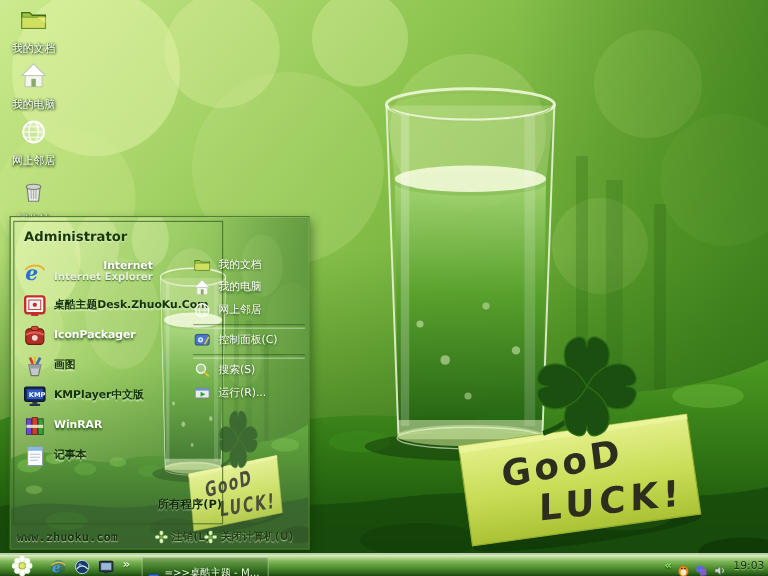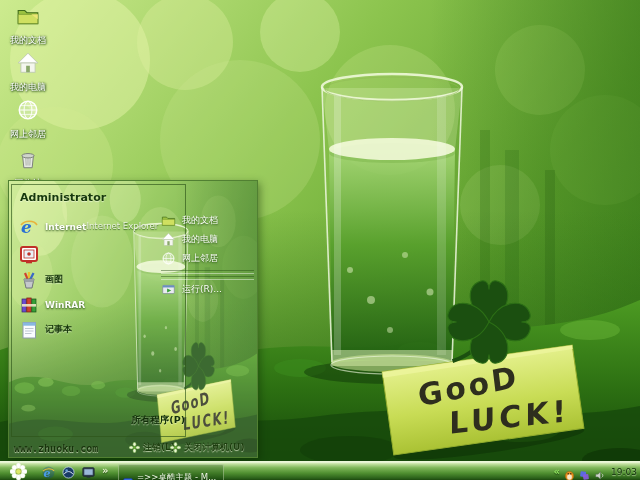--- a/index.html
+++ b/index.html
@@ -27,22 +27,22 @@
                     border:1px solid rgba(45,85,25,.65); }
   .sm-user { position:absolute; left:8px; top:6px; font-size:11px; font-weight:bold;
              color:#16380c; text-shadow:0 1px 1px rgba(240,250,220,.7); }
   .sm-left-items { position:absolute; left:7px; top:27px; right:4px; }
   .sm-item { display:flex; align-items:center; gap:6px; height:25px; cursor:pointer; }
   .sm-item.tall { height:30px; }
   .sm-ico { width:20px; height:20px; flex:0 0 20px; }
   .sm-label { font-size:9px; font-weight:bold; white-space:nowrap; }
   .sm-label.light { color:#fdfefa; text-shadow:0 1px 2px rgba(20,60,10,.85); }
   .sm-label.dark  { color:#14330a; text-shadow:0 1px 1px rgba(235,248,215,.6); }
-  .sm-2line { display:flex; flex-direction:row; line-height:1.15;align-items:flex-end; }
-  .sm-sub { font-size:8.5px; color:#e9f2dd; text-shadow:0 1px 1px rgba(20,60,10,.7); }
+  .sm-2line { display:flex; flex-direction:column; line-height:1.15;align-items:flex-end; }
+  .sm-sub { font-size:8.5px; color:#e9f2dd; text-shadow:0 1px 1px rgba(20,60,10,.7);font-weight:bold; }
   .sm-allprogs { position:absolute; left:0; right:0; bottom:9px; text-align:right;
                  font-size:9.5px; font-weight:bold; color:#112e08; cursor:pointer;
                  text-shadow:0 1px 1px rgba(235,248,215,.6); }
   .sm-right { position:absolute; left:152px; top:30px; width:95px; }
   .sm-ritem { position:relative; display:flex; align-items:center; gap:6px; height:19px; cursor:pointer; }
   .sm-rico { width:15px; height:15px; flex:0 0 15px; }
   .sm-rlabel { font-size:9px; color:#fdfefa; text-shadow:0 1px 2px rgba(20,60,10,.85); white-space:nowrap; }
   .sm-sep { height:6px; position:relative; }
   .sm-sep::after { content:""; position:absolute; left:0; right:2px; top:2px; height:2px;
                    border-top:1px solid rgba(35,75,18,.45);
@@ -381,32 +381,56 @@
         </div>
         <div class="sm-item">
           <span class="sm-ico">
             <svg viewBox="0 0 20 20">
                 <rect x="2" y="2" width="16" height="14" rx="2" fill="#ffffff" stroke="#c03028" stroke-width="2"></rect>
                 <rect x="5" y="5" width="10" height="8" fill="#e8f0f8" stroke="#c03028" stroke-width="0.8"></rect>
                 <circle cx="10" cy="9" r="1.8" fill="#c03028"></circle>
                 <rect x="7" y="16.5" width="6" height="1.8" fill="#c03028"></rect>
               </svg>
           </span>
+          <span class="sm-label dark">桌酷主题Desk.ZhuoKu.Com</span>
+        </div>
+        <div class="sm-item">
+          <span class="sm-ico">
+            <svg viewBox="0 0 20 20">
+                <rect x="2.5" y="4" width="15" height="13" rx="3" fill="#b03028" stroke="#701810"></rect>
+                <path d="M2.5,9 Q10,5 17.5,9" stroke="#e06050" stroke-width="2" fill="none"></path>
+                <circle cx="10" cy="11.5" r="2.4" fill="#f4d8d0"></circle>
+                <rect x="7" y="2" width="6" height="3.4" rx="1.4" fill="#d04838" stroke="#701810" stroke-width="0.7"></rect>
+              </svg>
+          </span>
+          <span class="sm-label light">IconPackager</span>
         </div>
         <div class="sm-item">
           <span class="sm-ico">
             <svg viewBox="0 0 20 20">
                 <line x1="6" y1="3" x2="9" y2="10" stroke="#d04030" stroke-width="2.2"></line>
                 <line x1="10" y1="2" x2="10" y2="9" stroke="#e8c030" stroke-width="2.2"></line>
                 <line x1="14.5" y1="3" x2="11" y2="10" stroke="#3868c8" stroke-width="2.2"></line>
                 <path d="M5,9 L15,9 L13,18 L7,18 Z" fill="#c4c8cc" stroke="#70757a"></path>
                 <path d="M5,9 L15,9 L14.4,12 L5.6,12 Z" fill="#9aa0a6"></path>
               </svg>
           </span>
           <span class="sm-label dark">画图</span>
+        </div>
+        <div class="sm-item">
+          <span class="sm-ico">
+            <svg viewBox="0 0 20 20">
+                <rect x="1.5" y="2.5" width="17" height="12" rx="1.5" fill="#1a2a4e" stroke="#0a1530"></rect>
+                <rect x="3.5" y="4.5" width="13" height="8" fill="#2a5ac8"></rect>
+                <text x="5" y="11" font-size="5.5" font-weight="bold" fill="#ffffff" font-family="DejaVu Sans, sans-serif">KMP</text>
+                <rect x="8" y="14.5" width="4" height="2" fill="#283048"></rect>
+                <rect x="5.5" y="16.5" width="9" height="1.8" rx="0.8" fill="#283048"></rect>
+              </svg>
+          </span>
+          <span class="sm-label dark">KMPlayer中文版</span>
         </div>
         <div class="sm-item">
           <span class="sm-ico">
             <svg viewBox="0 0 20 20">
                 <rect x="3" y="4" width="4.2" height="13" fill="#6a4ad0" stroke="#3a2870" stroke-width="0.7"></rect>
                 <rect x="7.8" y="3" width="4.4" height="14" fill="#d04030" stroke="#701810" stroke-width="0.7"></rect>
                 <rect x="12.8" y="4" width="4.2" height="13" fill="#38a038" stroke="#185018" stroke-width="0.7"></rect>
                 <rect x="3" y="9" width="14" height="2.6" fill="#f0e8c8" opacity="0.9"></rect>
               </svg>
           </span>
@@ -453,21 +477,41 @@
         <span class="sm-rico">
           <svg viewBox="0 0 22 22">
               <circle cx="11" cy="11" r="8" fill="rgba(255,255,255,0.2)" stroke="#ffffff" stroke-width="1.4"></circle>
               <ellipse cx="11" cy="11" rx="3.6" ry="8" fill="none" stroke="#ffffff" stroke-width="0.9"></ellipse>
               <line x1="3" y1="11" x2="19" y2="11" stroke="#ffffff" stroke-width="0.9"></line>
             </svg>
         </span>
         <span class="sm-rlabel">网上邻居</span>
       </div>
       <div class="sm-sep"></div>
+      <div class="sm-ritem">
+        <span class="sm-rico">
+          <svg viewBox="0 0 22 22">
+              <rect x="2.5" y="4" width="17" height="13" rx="2" fill="#4a78c8" stroke="#24406e"></rect>
+              <circle cx="9" cy="10.5" r="3.2" fill="#dce8f8"></circle>
+              <circle cx="9" cy="10.5" r="1.2" fill="#4a78c8"></circle>
+              <line x1="14" y1="16" x2="19" y2="7" stroke="#e8c030" stroke-width="2"></line>
+            </svg>
+        </span>
+        <span class="sm-rlabel">控制面板(C)</span>
+      </div>
       <div class="sm-sep"></div>
+      <div class="sm-ritem">
+        <span class="sm-rico">
+          <svg viewBox="0 0 22 22">
+              <circle cx="9.5" cy="9" r="5.5" fill="rgba(255,255,255,0.25)" stroke="#ffffff" stroke-width="1.6"></circle>
+              <line x1="13.5" y1="13" x2="19" y2="18.5" stroke="#e8c030" stroke-width="2.4"></line>
+            </svg>
+        </span>
+        <span class="sm-rlabel">搜索(S)</span>
+      </div>
       <div class="sm-ritem">
         <span class="sm-rico">
           <svg viewBox="0 0 22 22">
               <rect x="2.5" y="5" width="17" height="12" rx="1.5" fill="#e8ecef" stroke="#7a8590"></rect>
               <rect x="2.5" y="5" width="17" height="3" fill="#6a90c0"></rect>
               <polygon points="9,9.5 15,12.5 9,15.5" fill="#38a038"></polygon>
             </svg>
         </span>
         <span class="sm-rlabel">运行(R)...</span>
       </div>

